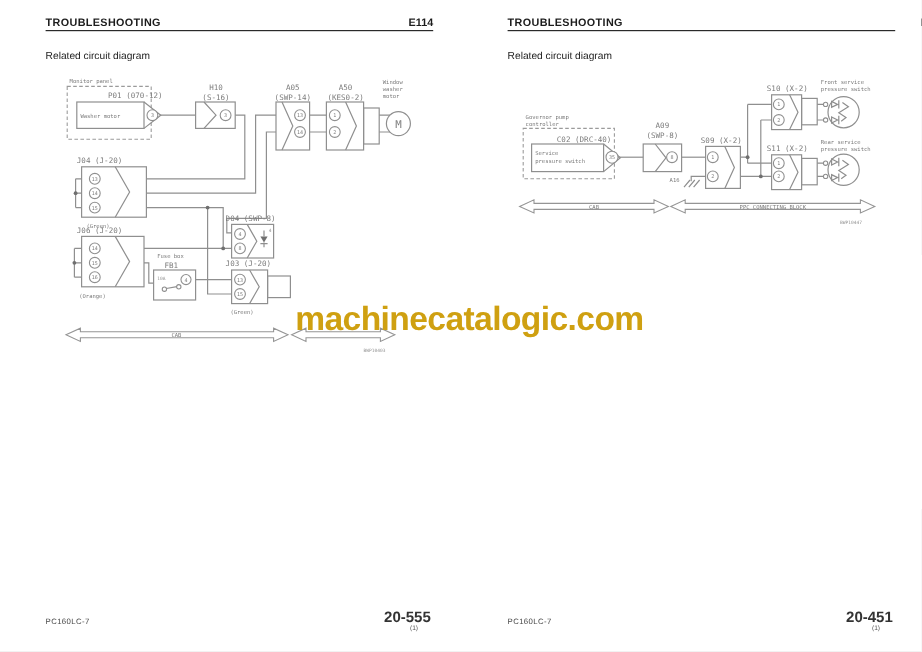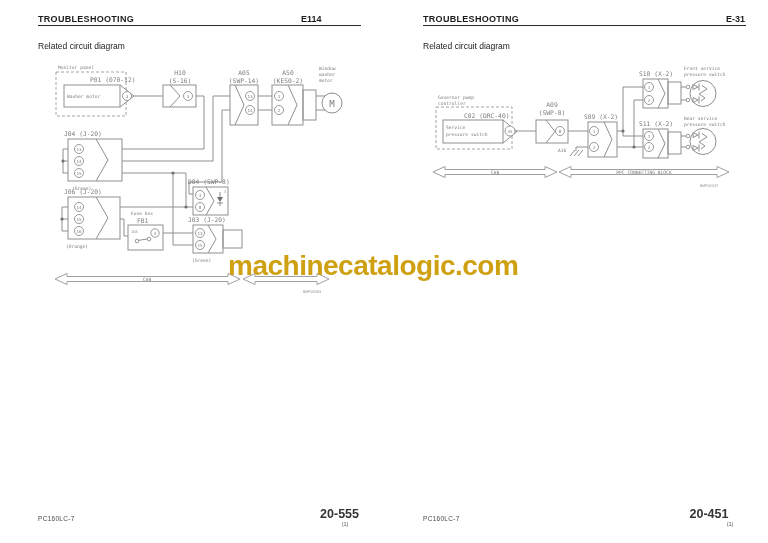--- a/index.html
+++ b/index.html
@@ -1,25 +1,25 @@
 <!DOCTYPE html>
 <html><head>
 <meta charset="utf-8">
 <style>
   html,body{margin:0;padding:0;background:#e8e8e8;}
   #canvas{position:relative;width:768px;height:543px;background:#ffffff;overflow:hidden;
           font-family:"Liberation Sans",sans-serif;padding-left:44px;}
   .hdr-title{position:absolute;top:14px;font-size:9px;font-weight:bold;color:#1c1c1c;letter-spacing:.3px;}
-  .hdr-code{position:absolute;top:14px;font-size:9px;font-weight:bold;color:#1c1c1c;text-align:left;width:60px;}
+  .hdr-code{position:absolute;top:14px;font-size:9px;font-weight:bold;color:#1c1c1c;text-align:right;width:60px;}
   .hdr-rule{position:absolute;top:25px;height:1px;background:#2a2a2a;width:323px;}
   .sec-title{position:absolute;top:41px;font-size:8.5px;font-weight:normal;color:#222;}
   .ft-model{position:absolute;top:515px;font-size:6.5px;color:#4a4a4a;letter-spacing:.3px;}
   .ft-page{position:absolute;top:507px;font-size:12.5px;font-weight:bold;color:#333;width:70px;text-align:right;}
   .ft-rev{position:absolute;top:521px;font-size:5.5px;color:#555;width:30px;text-align:center;}
-  .wm{position:absolute;left:228px;top:250px;font-size:28px;font-weight:bold;color:#CFA011;
+  .wm{position:absolute;left:246px;top:250px;font-size:28px;font-weight:bold;color:#CFA011;
       letter-spacing:-0.5px;white-space:nowrap;z-index:5;font-family:"Liberation Sans",sans-serif;}
   svg{position:absolute;}
   svg text{font-family:"DejaVu Sans Mono",monospace;fill:#7b7b7b;}
   .lbl{font-size:6.3px;}
   .sm{font-size:4.6px;}
   .tiny{font-size:3.8px;fill:#949494;}
   .pin{font-size:4.2px;}
   .boxline{fill:none;stroke:#8f8f8f;stroke-width:1;}
   .wire{fill:none;stroke:#8f8f8f;stroke-width:1;}
   .dash{fill:none;stroke:#9a9a9a;stroke-width:0.9;stroke-dasharray:3,2;}
@@ -187,21 +187,21 @@
       <text class="sm" x="286" y="281" text-anchor="middle"></text>
       <text class="tiny" x="303" y="293">BWP10403</text>
     </g>
   </svg>
 
   <div class="hdr-title" style="left:423px;">TROUBLESHOOTING</div>
   <div class="hdr-code" style="left:726px;">E-31</div>
   <div class="hdr-rule" style="left:423px;"></div>
   <div class="sec-title" style="left:423px;">Related circuit diagram</div>
   <div class="ft-model" style="left:423px;">PC160LC-7</div>
-  <div class="ft-page" style="left:674px;text-align:center;">20-451</div>
+  <div class="ft-page" style="left:674px;">20-451</div>
   <div class="ft-rev" style="left:715px;">(1)</div>
 
   <svg style="left:420px;top:55px;width:335px;height:140px;" viewBox="420 55 335 140">
 
     <g>
       <path class="wire" d="M515 131 H536"></path>
       <path class="wire" d="M568 131 H588"></path>
       <path class="wire" d="M617 131 H623 M623 87 V136 M623 87 H643 M623 136 H643"></path>
       <path class="wire" d="M617 147 H634 M634 100 V147 M634 100 H643 M634 147 H643"></path>
       <path class="wire" d="M588 147 H576 V151"></path>

